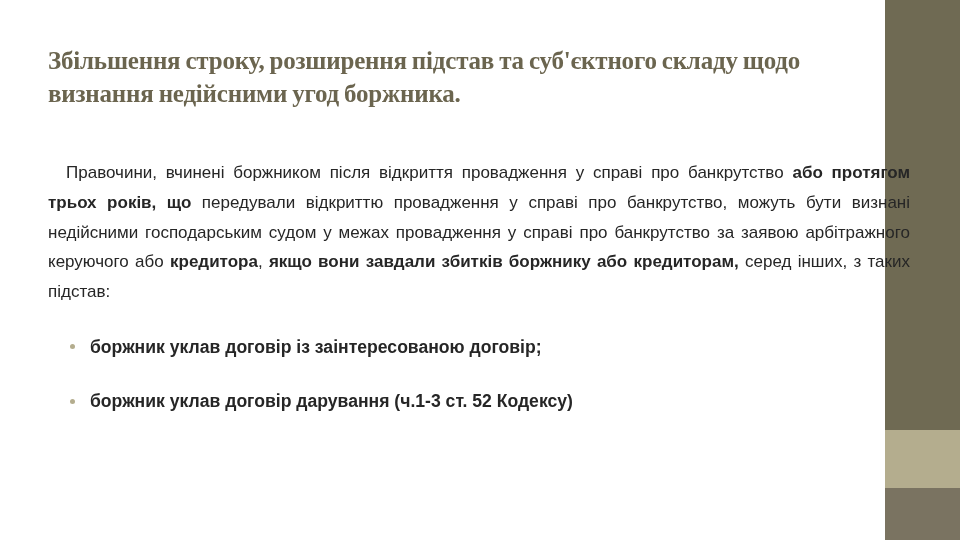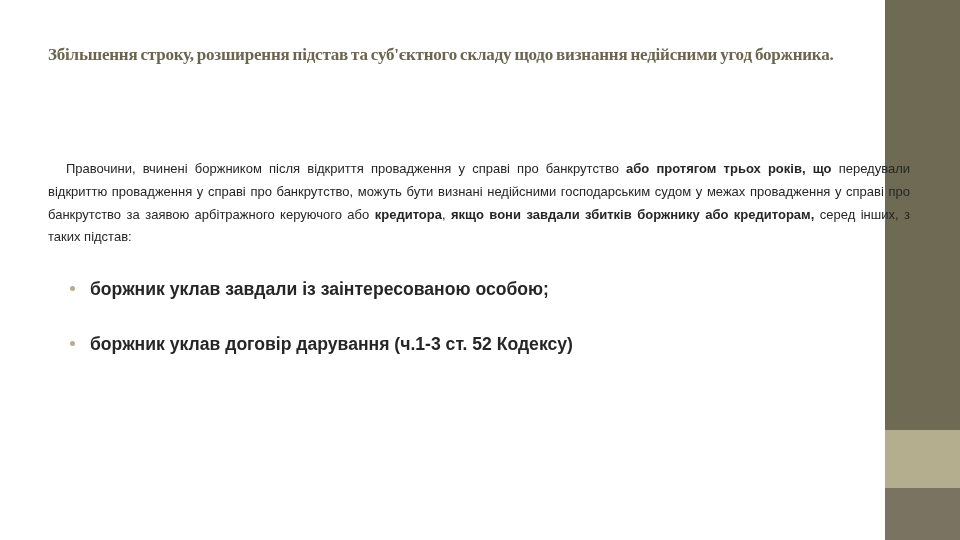--- a/index.html
+++ b/index.html
@@ -37,35 +37,35 @@
   .deco-band.b2 { top: 430px; height: 58px; background: #b4ad8e; }
   .deco-band.b3 { top: 488px; height: 52px; background: #7a7361; }
 
   .title {
     position: absolute;
     left: 48px;
     top: 44px;
     width: 810px;
     font-family: "Liberation Serif", serif;
     font-weight: bold;
-    font-size: 17px;
+    font-size: 25px;
     line-height: 1.32;
     color: #6b654f;
     letter-spacing: -0.2px;
     word-spacing: -1px;
   }
 
   .body {
     position: absolute;
     left: 48px;
     top: 158px;
     width: 862px;
   }
   .para {
-    font-size: 13px;
+    font-size: 17px;
     line-height: 1.75;
     color: #262626;
     text-align: justify;
     text-indent: 18px;
     margin: 0;
   }
   .para b {
     font-weight: bold;
   }
 
@@ -105,21 +105,21 @@
   </div>
 
   <div class="title">Збільшення строку, розширення підстав та суб'єктного складу щодо визнання недійсними угод боржника.</div>
 
   <div class="body">
     <p class="para"><span> Правочини, вчинені боржником після відкриття провадження у справі про банкрутство </span><b>або протягом трьох років, що</b><span> передували відкриттю провадження у справі про банкрутство, можуть бути визнані недійсними господарським судом у межах провадження у справі про банкрутство за заявою арбітражного керуючого або </span><b>кредитора</b><span>, </span><b>якщо вони завдали збитків боржнику або кредиторам,</b><span> серед інших, з таких підстав:</span></p>
 
     <ul class="bullets">
       <li>
         <span class="dot"></span>
-        <span>боржник уклав завдали із заінтересованою особою;</span>
+        <span>боржник уклав договір із заінтересованою договір;</span>
       </li>
       <li>
         <span class="dot"></span>
         <span>боржник уклав договір дарування (ч.1-3 ст. 52 Кодексу)</span>
       </li>
     </ul>
   </div>
 
 </div>
 

